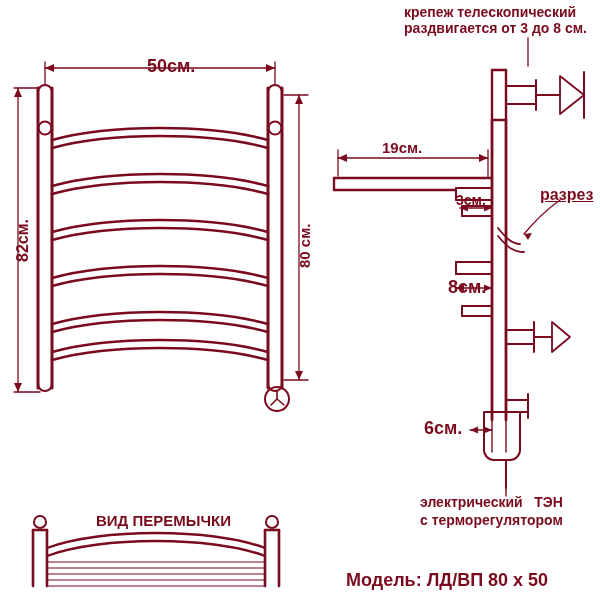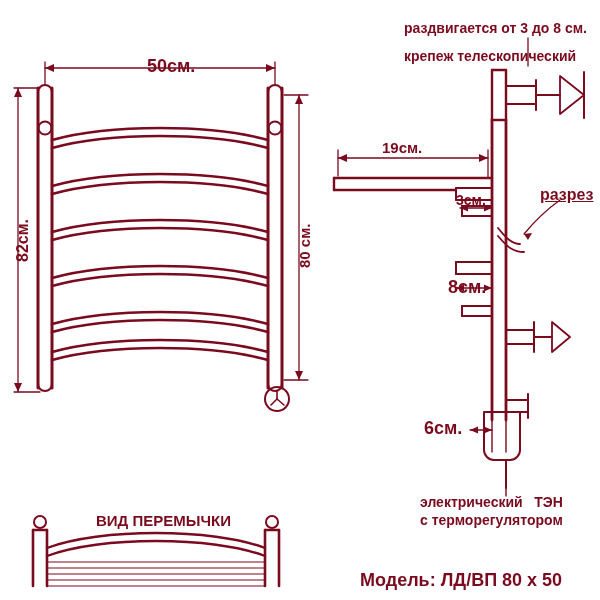--- a/index.html
+++ b/index.html
@@ -228,33 +228,33 @@
 
     </g>
   </svg>
 
   <div class="lbl s17" style="left:147px; top:56px;">50см.</div>
 
   <div class="lbl s16 vert" style="left:14px; top:262px;">82см.</div>
 
   <div class="lbl s15 vert" style="left:296px; top:268px;">80 см.</div>
 
-  <div class="lbl s14" style="left:404px; top:4px;margin-top:44px;">крепеж телескопический</div>
+  <div class="lbl s14" style="left:404px; top:4px;">крепеж телескопический</div>
   <div class="lbl s14" style="left:404px; top:20px;">раздвигается от 3 до 8 см.</div>
 
   <div class="lbl s15" style="left:382px; top:139px;">19см.</div>
 
   <div class="lbl s14" style="left:456px; top:192px;">3см.</div>
 
   <div class="lbl s16" style="left:540px; top:186px;text-decoration:underline;">разрез</div>
 
   <div class="lbl s17" style="left:448px; top:277px;text-align:right;">8см.</div>
 
   <div class="lbl s17" style="left:424px; top:418px;">6см.</div>
 
   <div class="lbl s14" style="left:420px; top:494px;">электрический   ТЭН</div>
   <div class="lbl s14" style="left:420px; top:512px;">с терморегулятором</div>
 
   <div class="lbl s15" style="left:96px; top:512px;">ВИД ПЕРЕМЫЧКИ</div>
 
-  <div class="lbl s17" style="left:360px; top:570px;">Модель: ЛД/ВП 80 х 50</div>
+  <div class="lbl s17" style="left:346px; top:570px;">Модель: ЛД/ВП 80 х 50</div>
 
 </div>
 
 </body></html>

